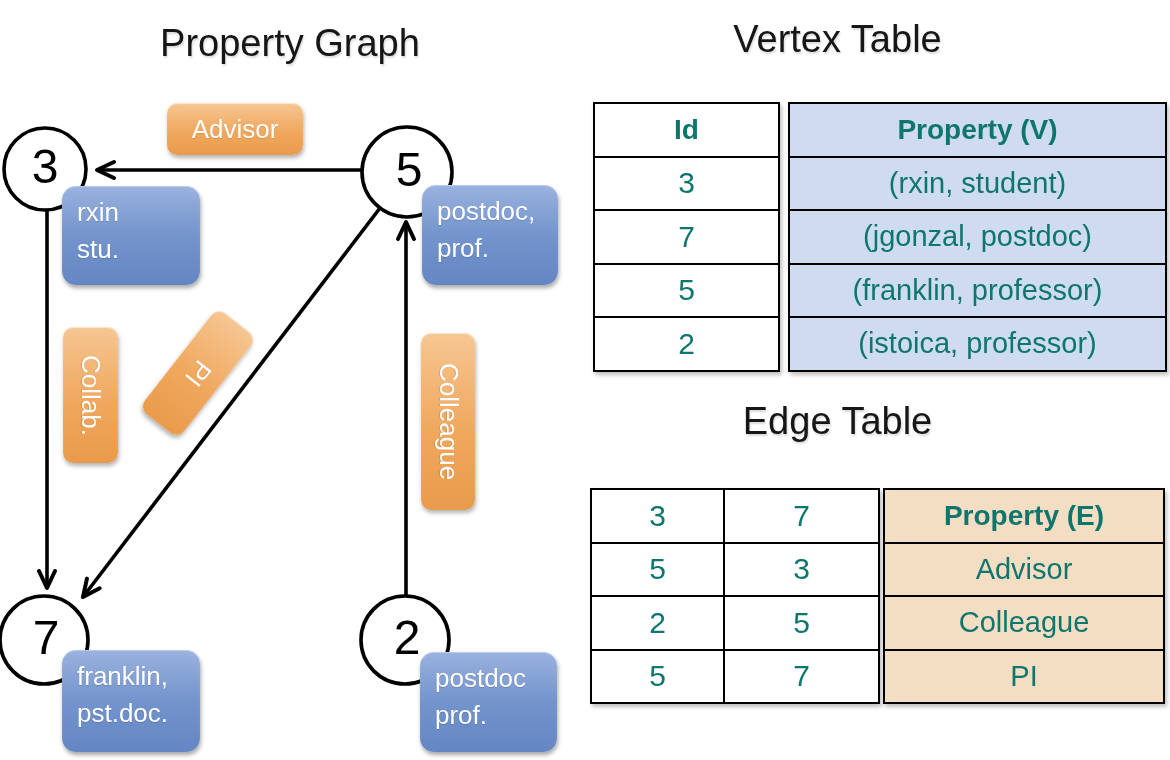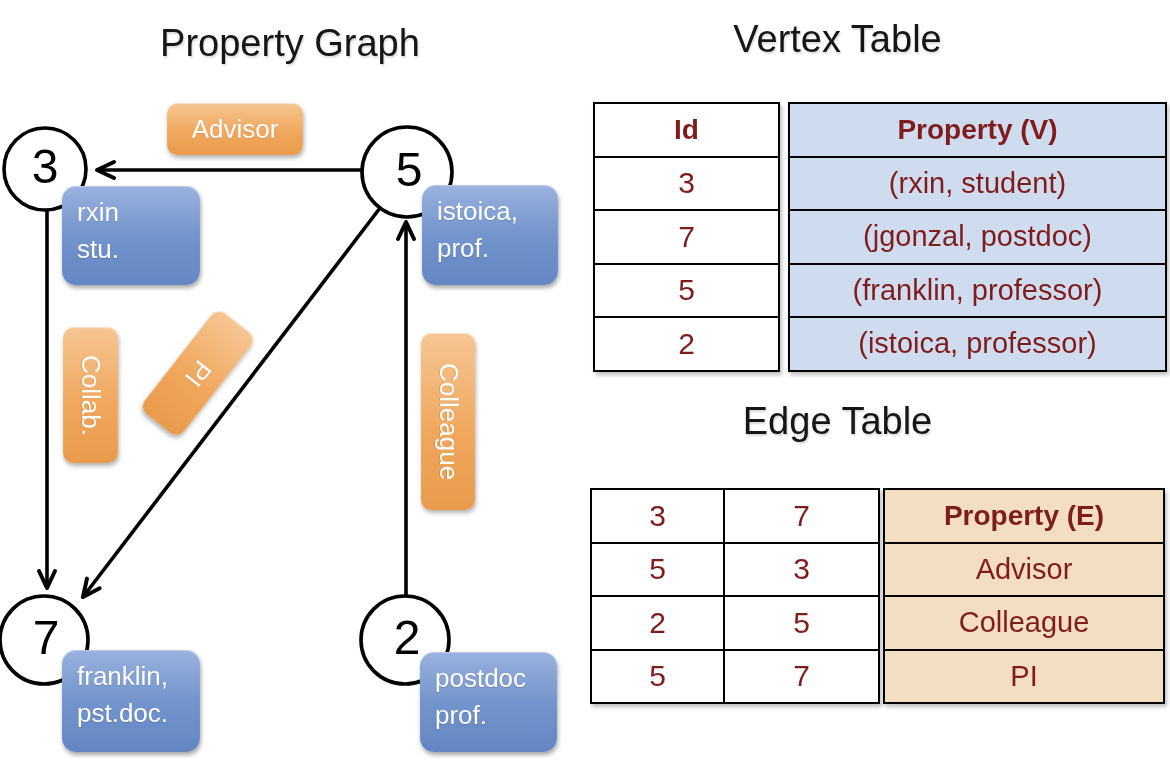--- a/index.html
+++ b/index.html
@@ -77,21 +77,21 @@
     box-shadow: 2px 3px 4px rgba(0,0,0,0.25);
     background: #fff;
   }
   td {
     border: 2px solid #000;
     text-align: center;
     vertical-align: middle;
     height: 51.5px;
     padding: 0;
     font-size: 30px;
-    color: #7f1d1d;
+    color: #0f766e;
   }
   td.hdr { font-weight: bold; font-size: 28px; }
   td.prop { font-size: 29px; }
   .vfill td { background: #cfdcf0; }
   .efill td { background: #f3ddc3; }
 
   .tbl-vertex-id   { left: 593px; top: 102px; width: 187px; }
   .tbl-vertex-prop { left: 788px; top: 102px; width: 379px; }
   .tbl-edge-ids    { left: 590px; top: 488px; width: 288px; }
   .tbl-edge-prop   { left: 883px; top: 488px; width: 282px; }
@@ -124,21 +124,21 @@
   <div class="node-num" style="left:45px;  top:169px;">3</div>
   <div class="node-num" style="left:409px; top:172px;">5</div>
   <div class="node-num" style="left:46px;  top:640px;">7</div>
   <div class="node-num" style="left:407px; top:640px;">2</div>
 
   <div class="bbox" style="left:62px; top:186px; width:123px; height:79px;">
     <span>rxin</span>
     <span>stu.</span>
   </div>
   <div class="bbox" style="left:422px; top:185px; width:121px; height:80px;">
-    <span>istoica,</span>
+    <span>postdoc,</span>
     <span>prof.</span>
   </div>
   <div class="bbox" style="left:62px; top:650px; width:123px; height:82px;">
     <span>franklin,</span>
     <span>pst.doc.</span>
   </div>
   <div class="bbox" style="left:420px; top:652px; width:122px; height:80px;">
     <span>postdoc</span>
     <span>prof.</span>
   </div>

